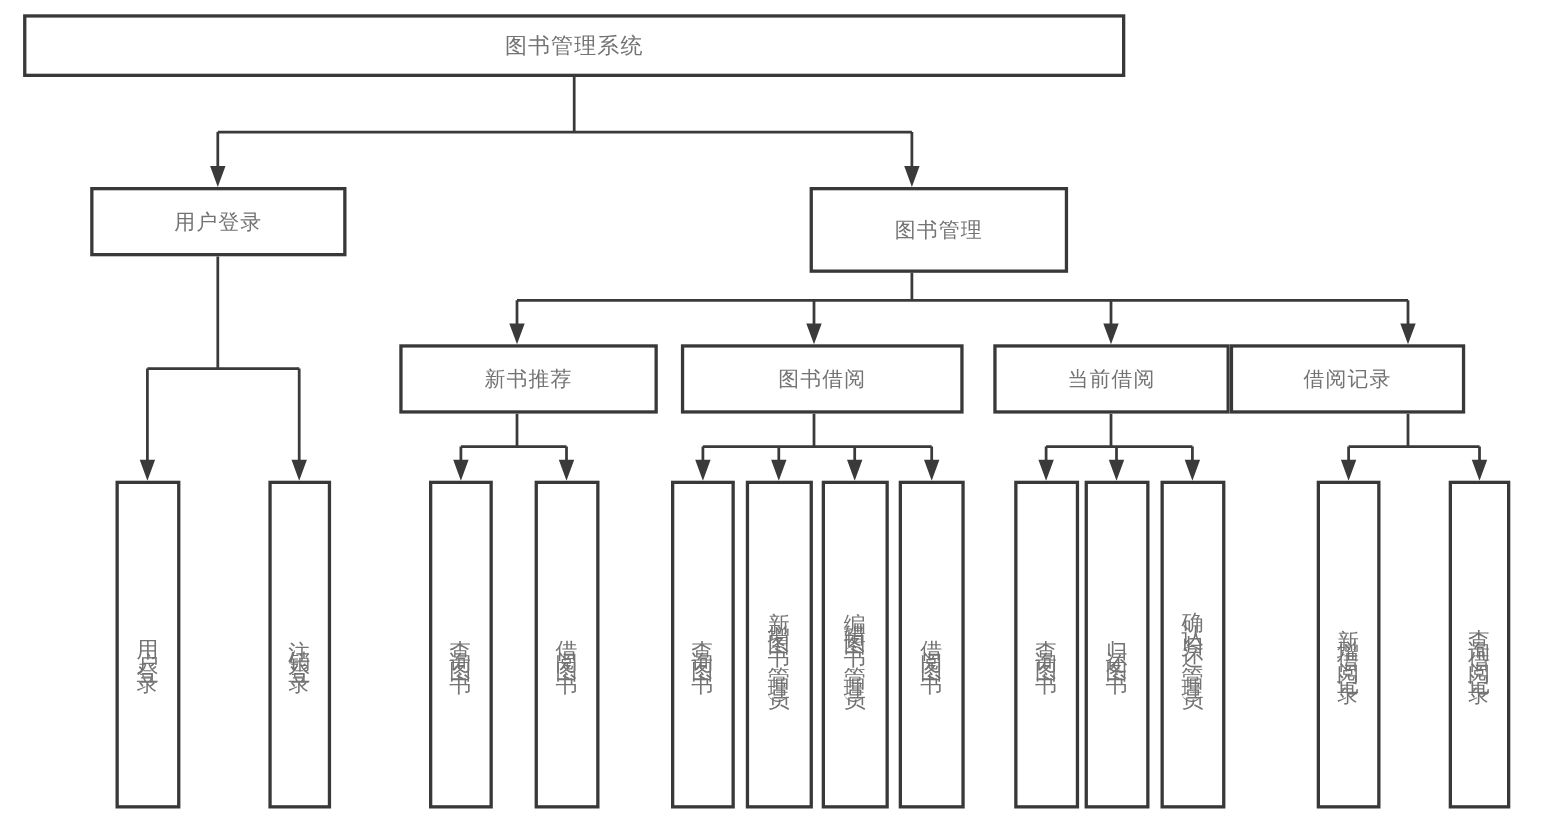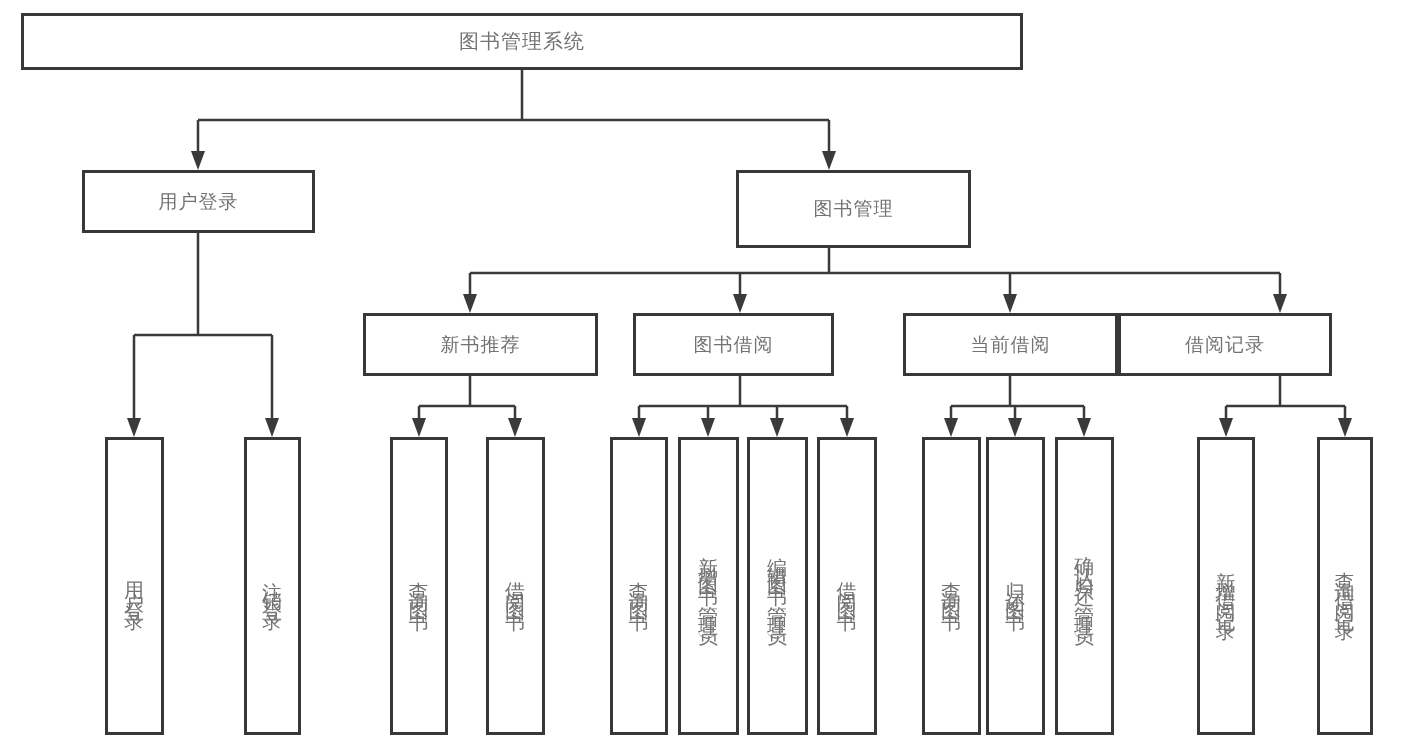--- a/index.html
+++ b/index.html
@@ -74,21 +74,21 @@
   <div class="node hnode" style="left:82px; top:170px; width:233px; height:63px;">
     <span>用户登录</span>
   </div>
   <div class="node hnode" style="left:712px; top:170px; width:235px; height:78px;margin-left:24px;">
     <span>图书管理</span>
   </div>
 
   <div class="node hnode" style="left:363px; top:313px; width:235px; height:63px;">
     <span>新书推荐</span>
   </div>
-  <div class="node hnode" style="left:633px; top:313px; width:201px; height:63px;">
+  <div class="node hnode" style="left:619px; top:313px; width:257px; height:63px;">
     <span>图书借阅</span>
   </div>
   <div class="node hnode" style="left:903px; top:313px; width:215px; height:63px;">
     <span>当前借阅</span>
   </div>
   <div class="node hnode" style="left:1118px; top:313px; width:214px; height:63px;">
     <span>借阅记录</span>
   </div>
 
   <div class="node vnode" style="left:105px; top:437px; width:59px; height:298px;">

